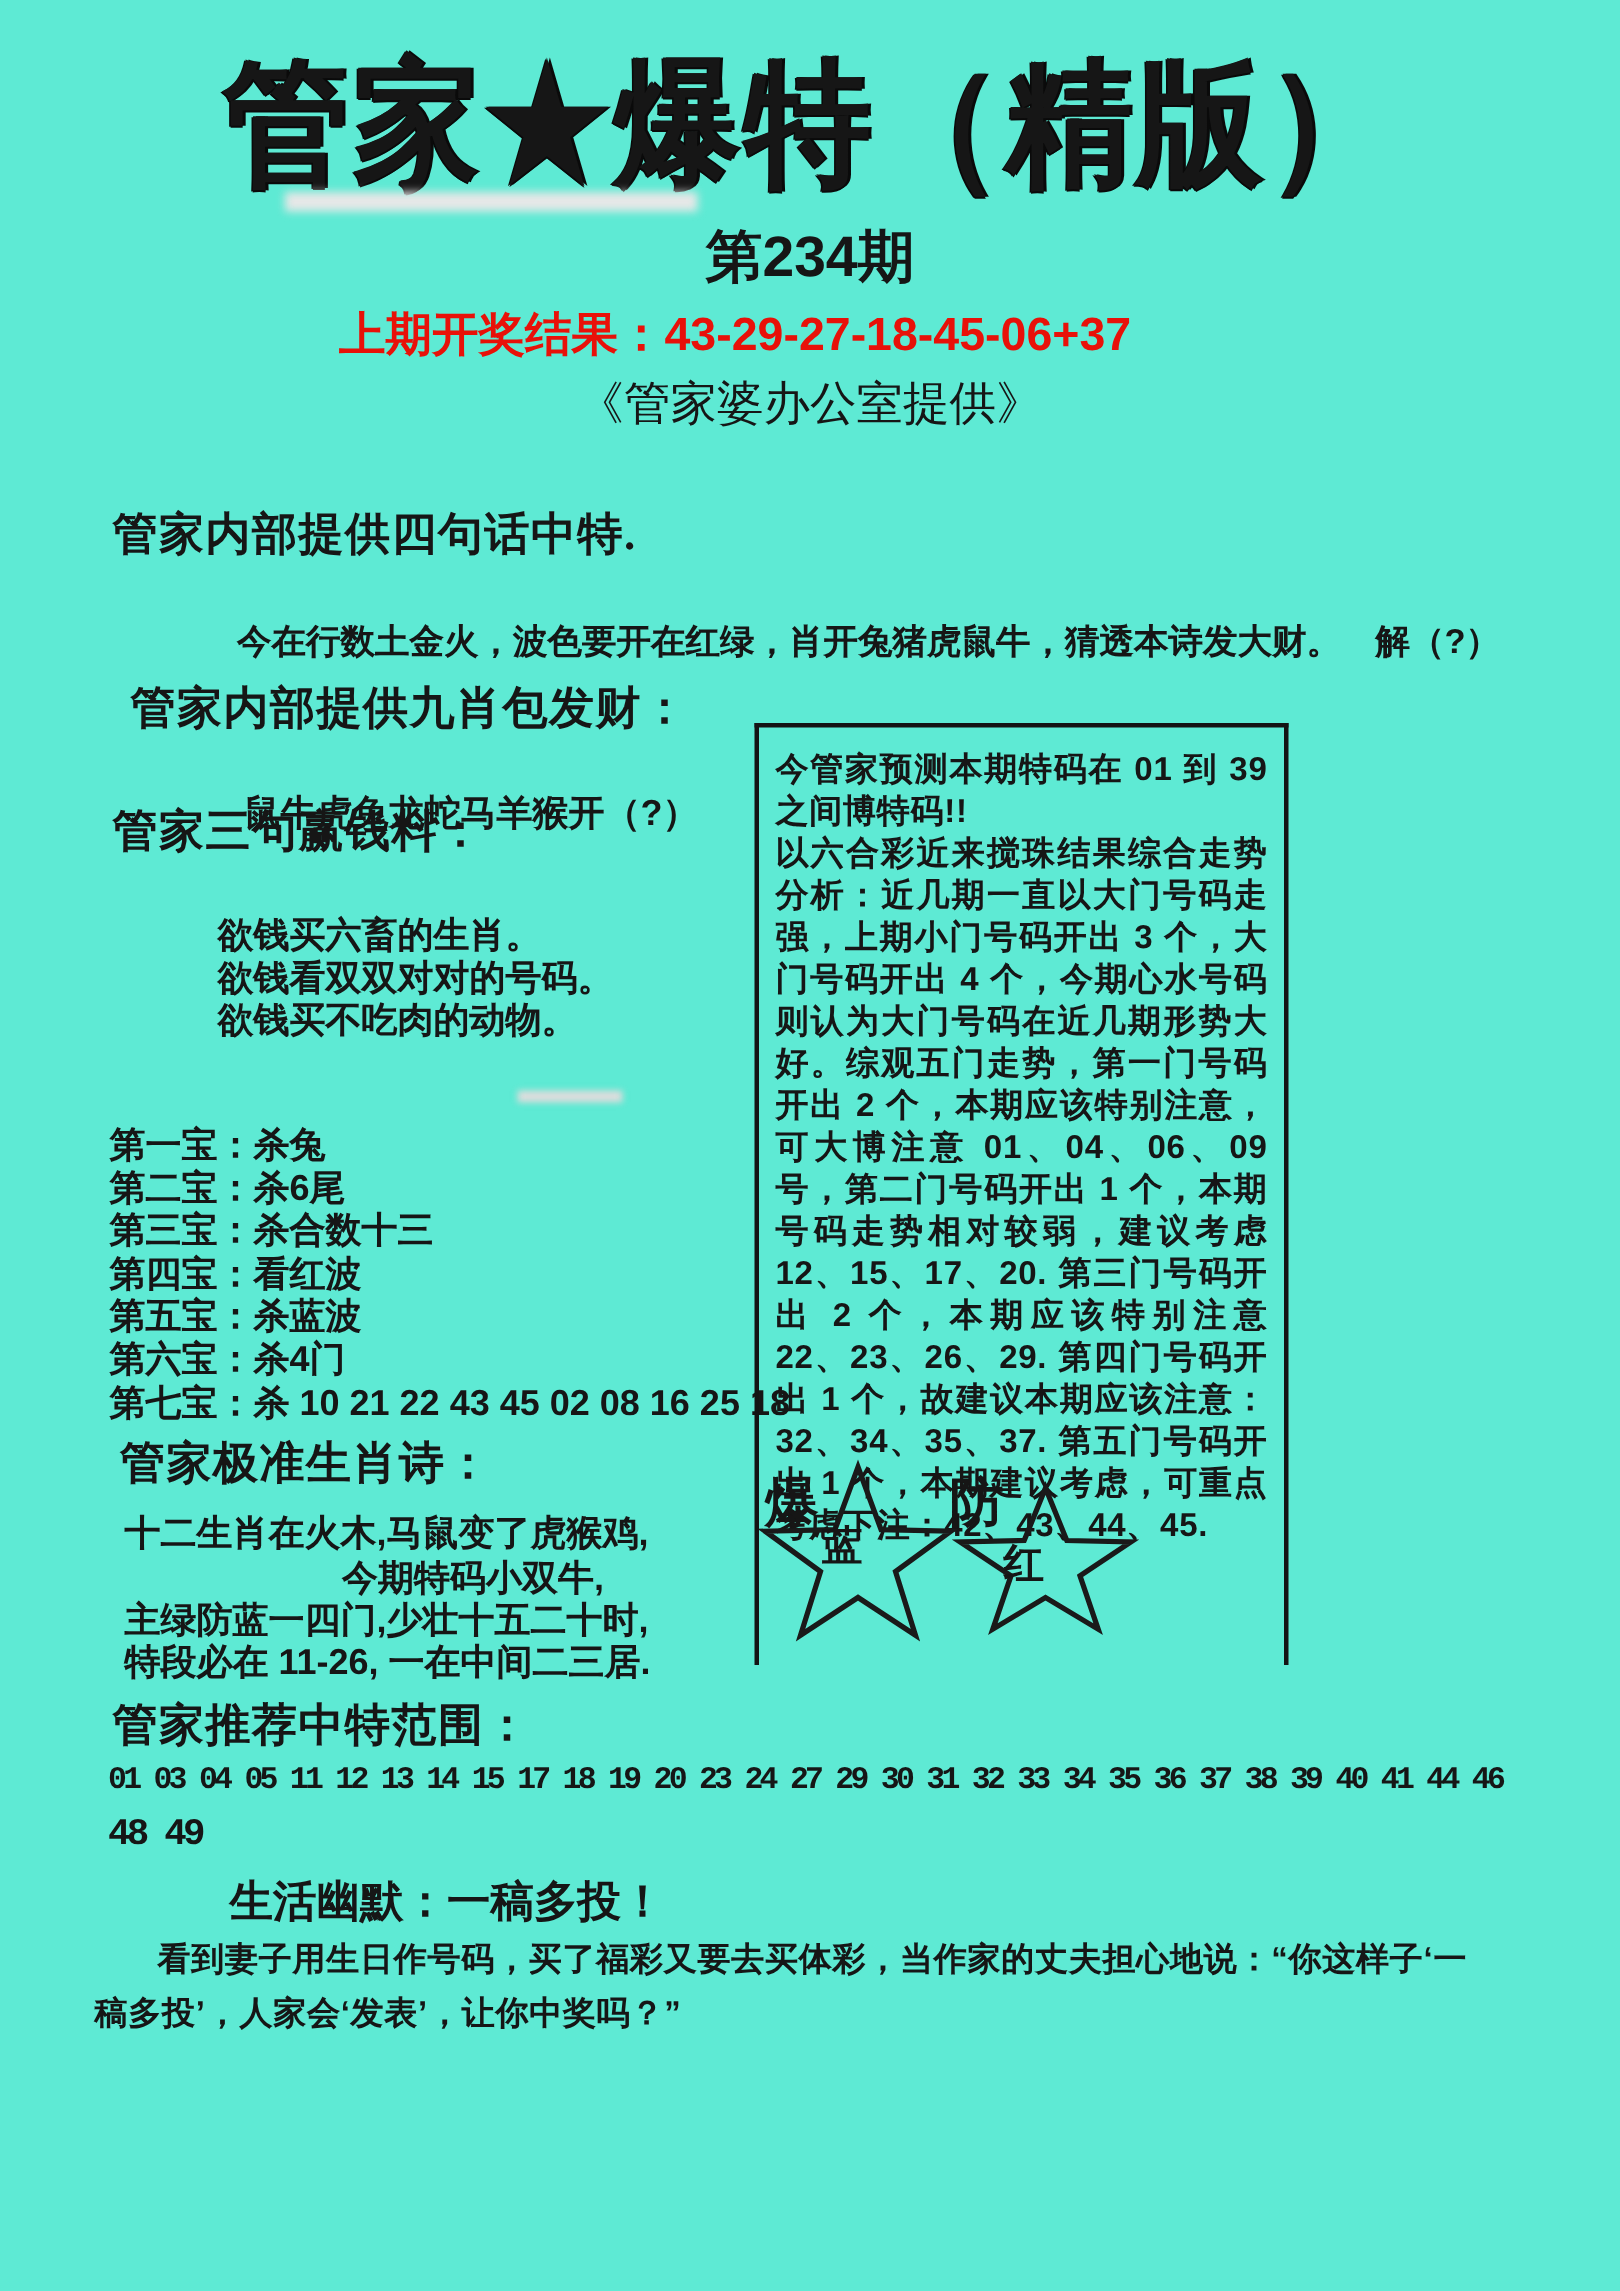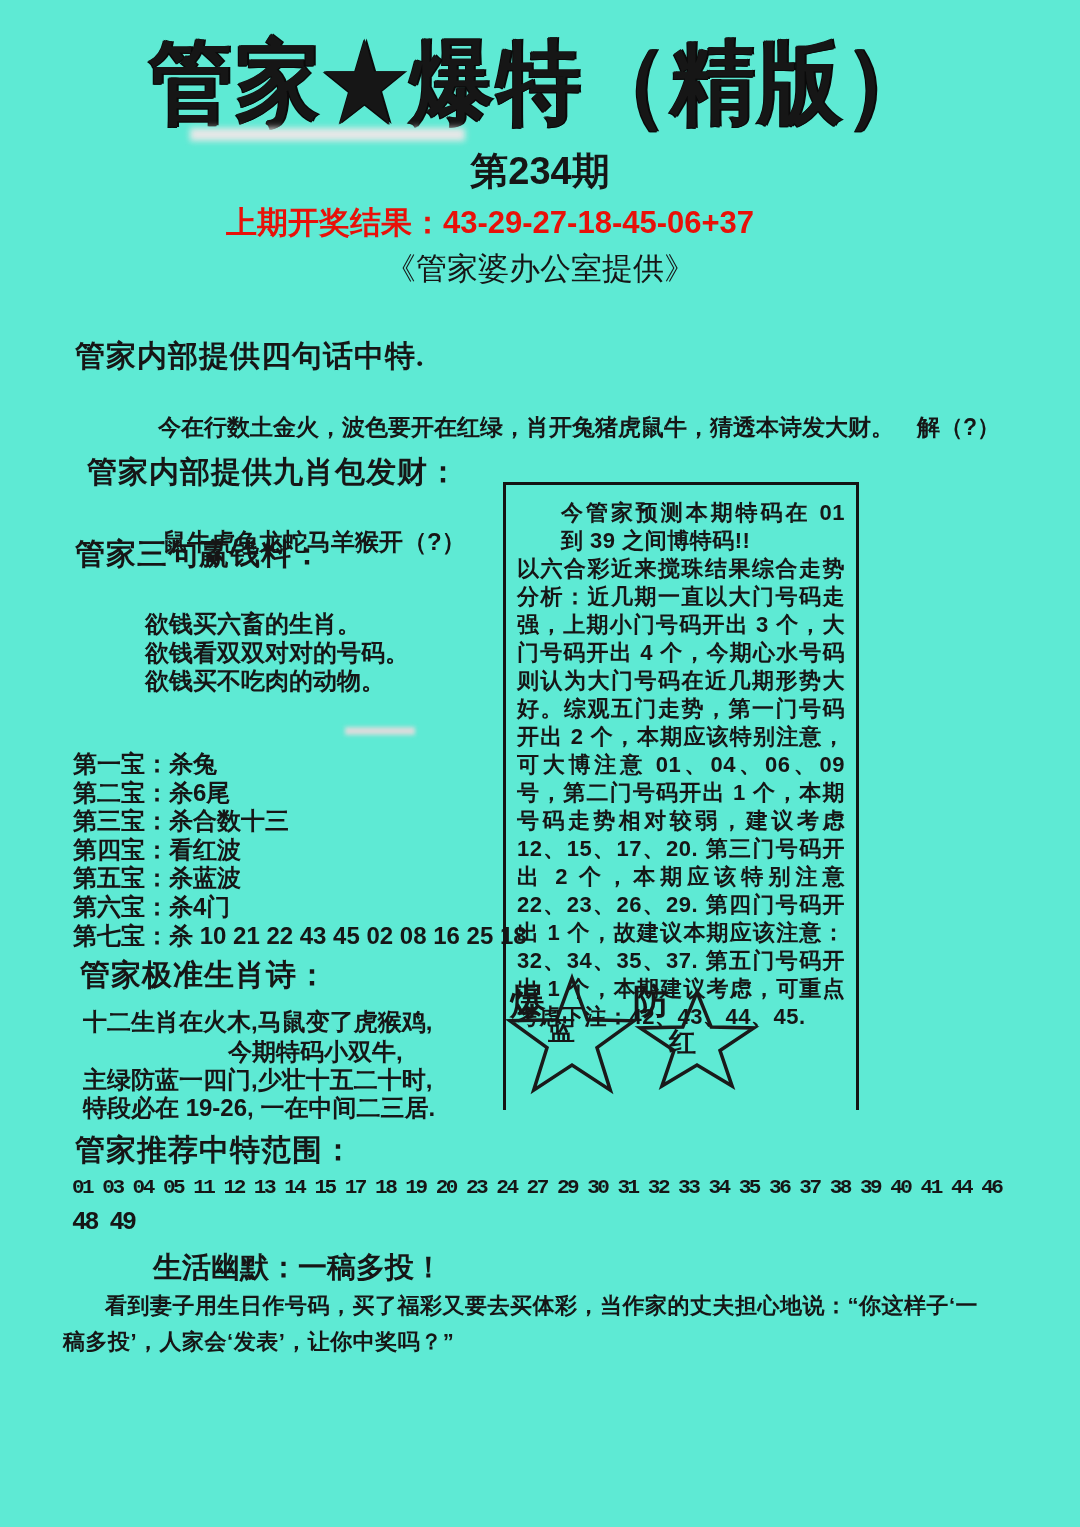--- a/index.html
+++ b/index.html
@@ -44,21 +44,21 @@
     left:63px;top:1288px;width:930px;white-space:normal;
     font-size:22px;font-weight:700;line-height:36px;text-indent:42px;letter-spacing:0.5px;
   }
   
   .pbox{
     left:503px;top:482px;width:356px;height:628px;box-sizing:border-box;
     border:3px solid #141414;border-bottom:none;
     padding:14px 11px 0 11px;white-space:normal;
   }
   .pbox p{margin:0;font-size:22px;line-height:28px;text-align:justify;letter-spacing:0.5px;}
-  .pbox .p1{font-weight:700;margin-left:44px;}
+  .pbox .p1{font-weight:700;}
   .pbox .p2{font-weight:600;}
   .stars-svg{position:absolute;left:498px;top:965px;width:290px;height:140px;}
   .star-label{font-size:36px;font-weight:700;}
   .star-lab1{left:510px;top:978px;}
   .star-lab2{left:633px;top:978px;}
   .star-inner{font-size:27px;font-weight:600;}
   .star-in1{left:548px;top:1012px;}
   .star-in2{left:669px;top:1024px;}
 </style>
 </head>
@@ -93,21 +93,21 @@
     <div>第四宝：看红波</div>
     <div>第五宝：杀蓝波</div>
     <div>第六宝：杀4门</div>
     <div>第七宝：杀 10 21 22 43 45 02 08 16 25 18</div>
   </div>
 
   <div class="abs h h5">管家极准生肖诗：</div>
   <div class="abs poem poem1">十二生肖在火木,马鼠变了虎猴鸡,</div>
   <div class="abs poem poem2">今期特码小双牛,</div>
   <div class="abs poem poem3">主绿防蓝一四门,少壮十五二十时,</div>
-  <div class="abs poem poem4">特段必在 19-26, 一在中间二三居.</div>
+  <div class="abs poem poem4">特段必在 11-26, 一在中间二三居.</div>
 
   <div class="abs h h6">管家推荐中特范围：</div>
   <div class="abs nums">01 03 04 05 11 12 13 14 15 17 18 19 20 23 24 27 29 30 31 32 33 34 35 36 37 38 39 40 41 44 46</div>
   <div class="abs nums2">48 49</div>
 
   <div class="abs humor-h">生活幽默：一稿多投！</div>
   <div class="abs joke">看到妻子用生日作号码，买了福彩又要去买体彩，当作家的丈夫担心地说：“你这样子‘一稿多投’，人家会‘发表’，让你中奖吗？”</div>
 
   <div class="abs pbox">
     <p class="p1">今管家预测本期特码在 01 到 39 之间博特码!!</p>

